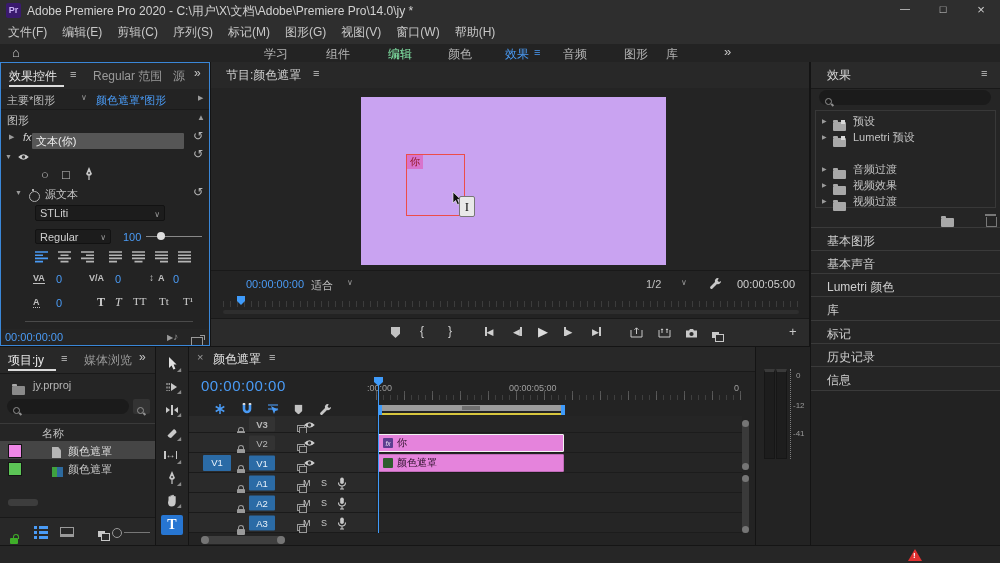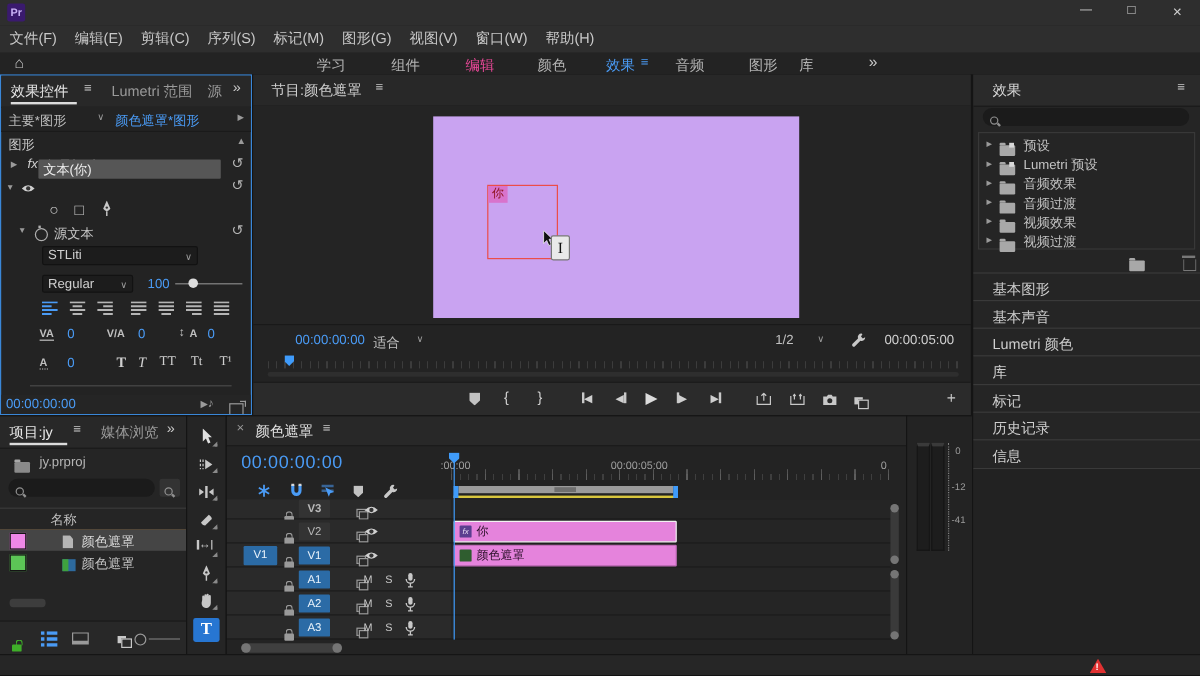--- a/index.html
+++ b/index.html
@@ -123,20 +123,21 @@
   <symbol id="i-listview" viewBox="0 0 14 13">
         <path d="M0 0h3v3H0zM5 0h9v3H5zM0 5h3v3H0zM5 5h9v3H5zM0 10h3v3H0zM5 10h9v3H5z" fill="#4a9bf5"></path>
       </symbol>
 </defs>
 </svg>
 
 <div id="app">
 
   <div class="r" style="left:0;top:0;width:1000px;height:21px;background:#2e2e2e;border-bottom:1px solid #191919;">
     <span class="r" style="left:6px;top:3px;width:15px;height:15px;background:#3a1a6e;color:#c9b2f5;font-size:9px;font-weight:bold;text-align:center;line-height:15px;border-radius:2px;">Pr</span>
+    <span class="r t12 nw" style="left:27px;top:3px;color:#d2d2d2;">Adobe Premiere Pro 2020 - C:\用户\X\文档\Adobe\Premiere Pro\14.0\jy *</span>
     <span class="r" style="left:890px;top:3px;width:30px;text-align:center;font-size:10px;color:#cfcfcf;">—</span>
     <span class="r" style="left:928px;top:3px;width:30px;text-align:center;font-size:11px;color:#cfcfcf;">□</span>
     <span class="r" style="left:966px;top:2px;width:30px;text-align:center;font-size:13px;color:#cfcfcf;">×</span>
   </div>
 
   <div class="r" style="left:0;top:21px;width:1000px;height:23px;background:#2e2e2e;border-bottom:1px solid #161616;display:flex;align-items:center;gap:15px;padding-left:8px;">
     <span class="t12">文件(F)</span>
     <span class="t12">编辑(E)</span>
     <span class="t12">剪辑(C)</span>
     <span class="t12">序列(S)</span>
@@ -144,36 +145,36 @@
     <span class="t12">图形(G)</span>
     <span class="t12">视图(V)</span>
     <span class="t12">窗口(W)</span>
     <span class="t12">帮助(H)</span>
   </div>
 
   <div class="r" style="left:0;top:44px;width:1000px;height:18px;background:#232323;border-bottom:1px solid #141414;">
     <span class="r" style="left:12px;top:1px;font-size:13px;color:#c8c8c8;">⌂</span>
     <span class="r t12" style="left:264px;top:2px;color:#b4b4b4;">学习</span>
     <span class="r t12" style="left:326px;top:2px;color:#b4b4b4;">组件</span>
-    <span class="r t12" style="left:388px;top:2px;color:#ec4899;">编辑</span>
+    <span class="r t12" style="left:388px;top:2px;color:#86efac;">编辑</span>
     <span class="r t12" style="left:448px;top:2px;color:#b4b4b4;">颜色</span>
     <span class="r t12" style="left:505px;top:2px;color:#4a9bf5;">效果</span>
     <span class="r" style="left:534px;top:2px;font-size:11px;color:#4a9bf5;">≡</span>
     <span class="r t12" style="left:563px;top:2px;color:#b4b4b4;">音频</span>
     <span class="r t12" style="left:624px;top:2px;color:#b4b4b4;">图形</span>
     <span class="r t12" style="left:666px;top:2px;color:#b4b4b4;">库</span>
     <span class="r" style="left:724px;top:0;font-size:13px;color:#c8c8c8;">»</span>
   </div>
 
   <div class="panel" id="ec" style="left:0;top:62px;width:210px;height:284px;border:1px solid #3a87d8;overflow:hidden;">
     <div class="phead">
       <span class="r t12 lit nw" style="left:8px;top:5px;">效果控件</span>
       <span class="underline-w" style="left:8px;top:22px;width:55px;"></span>
       <span class="r" style="left:69px;top:5px;font-size:11px;color:#c8c8c8;">≡</span>
-      <span class="r t12 dim nw" style="left:92px;top:5px;">Lumetri 范围</span>
+      <span class="r t12 dim nw" style="left:92px;top:5px;">Regular 范围</span>
       <span class="r t12 dim nw" style="left:172px;top:5px;">源</span>
       <span class="r" style="left:193px;top:3px;font-size:12px;color:#c8c8c8;">»</span>
     </div>
     <div class="r" style="left:0;top:26px;width:208px;height:20px;background:#232323;border-bottom:1px solid #1a1a1a;">
       <span class="r t11 nw" style="left:6px;top:4px;color:#bdbdbd;">主要*图形</span>
       <span class="r" style="left:80px;top:4px;font-size:8px;color:#9a9a9a;">∨</span>
       <span class="r t11 nw blue" style="left:95px;top:4px;">颜色遮罩*图形</span>
       <span class="r" style="left:197px;top:5px;font-size:7px;color:#9a9a9a;">▶</span>
     </div>
     
@@ -332,25 +333,20 @@
       <div class="r" style="left:0;top:2px;width:179px;height:15px;">
         <span class="r" style="left:6px;top:4px;font-size:6px;color:#9a9a9a;">▶</span>
         <span class="fold badge r" style="left:17px;top:4px;"></span>
         <span class="r t11 nw" style="left:37px;top:1px;color:#c3c3c3;">预设</span>
       </div>
       <div class="r" style="left:0;top:18px;width:179px;height:15px;">
         <span class="r" style="left:6px;top:4px;font-size:6px;color:#9a9a9a;">▶</span>
         <span class="fold badge r" style="left:17px;top:4px;"></span>
         <span class="r t11 nw" style="left:37px;top:1px;color:#c3c3c3;">Lumetri 预设</span>
       </div>
-      <div class="r" style="left:0;top:34px;width:179px;height:15px;">
-        <span class="r" style="left:6px;top:4px;font-size:6px;color:#9a9a9a;">▶</span>
-        <span class="fold r" style="left:17px;top:4px;"></span>
-        <span class="r t11 nw" style="left:37px;top:1px;color:#c3c3c3;">音频效果</span>
-      </div>
       <div class="r" style="left:0;top:66px;width:179px;height:15px;">
         <span class="r" style="left:6px;top:4px;font-size:6px;color:#9a9a9a;">▶</span>
         <span class="fold r" style="left:17px;top:4px;"></span>
         <span class="r t11 nw" style="left:37px;top:1px;color:#c3c3c3;">视频效果</span>
       </div>
       <div class="r" style="left:0;top:50px;width:179px;height:15px;">
         <span class="r" style="left:6px;top:4px;font-size:6px;color:#9a9a9a;">▶</span>
         <span class="fold r" style="left:17px;top:4px;"></span>
         <span class="r t11 nw" style="left:37px;top:1px;color:#c3c3c3;">音频过渡</span>
       </div>

